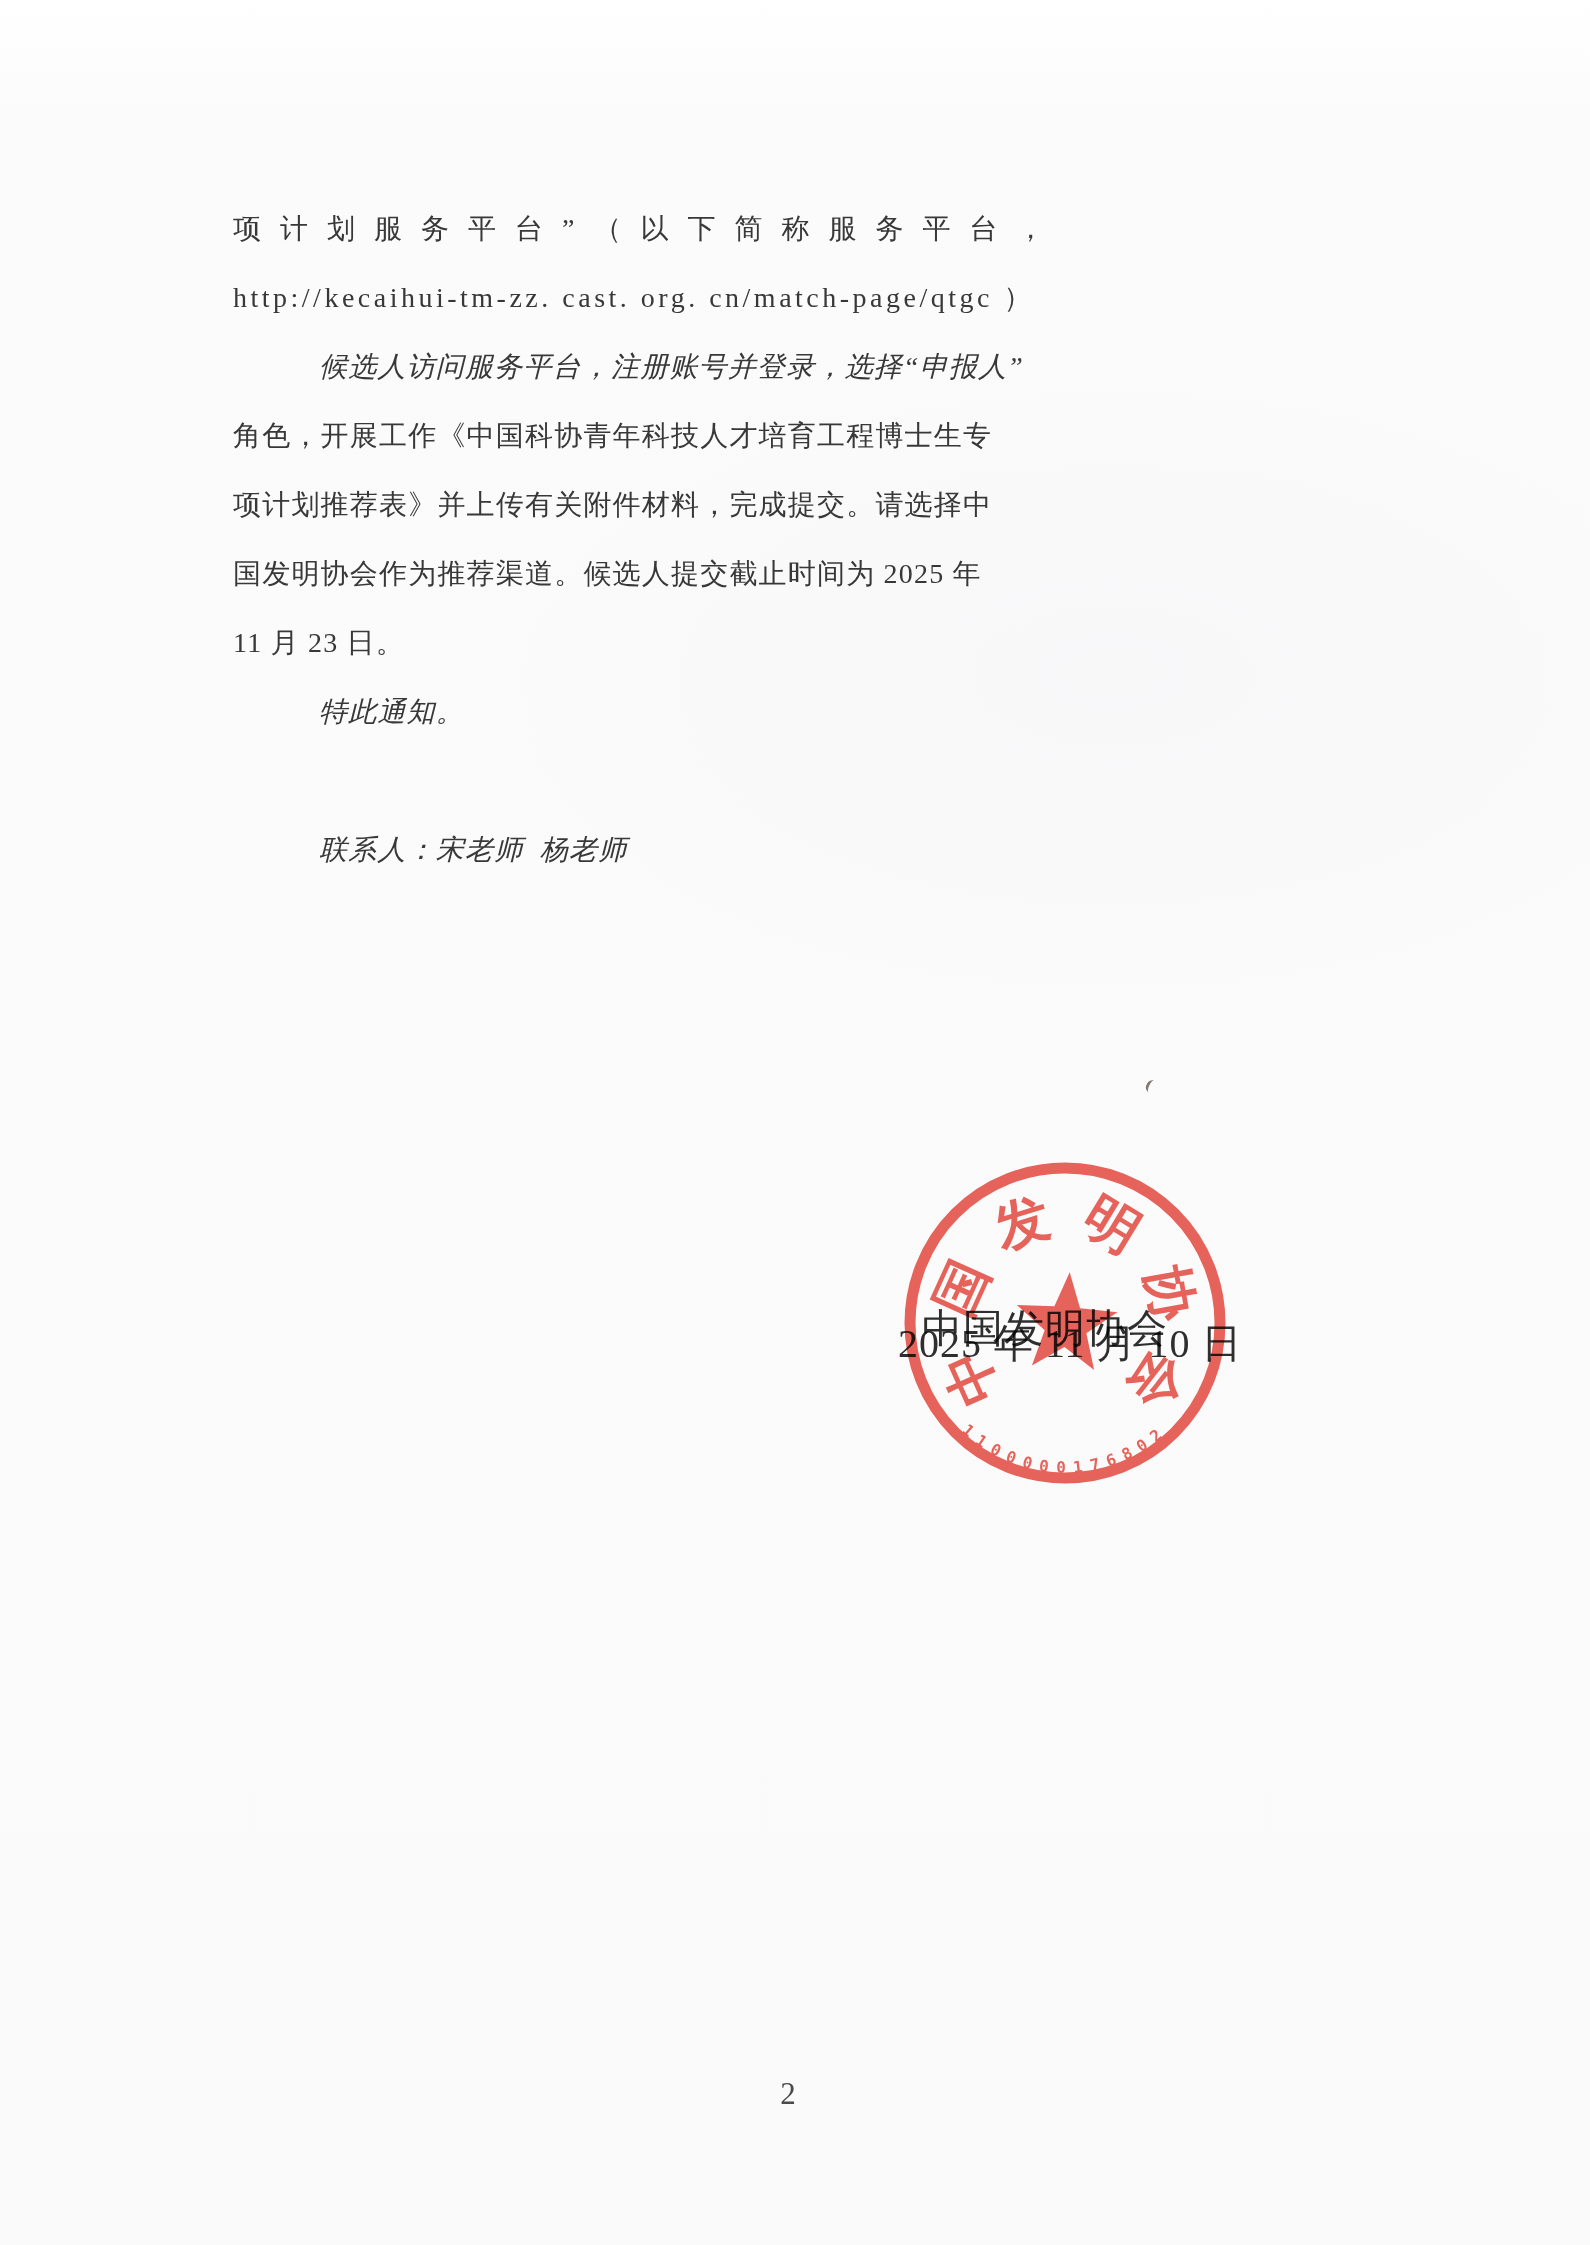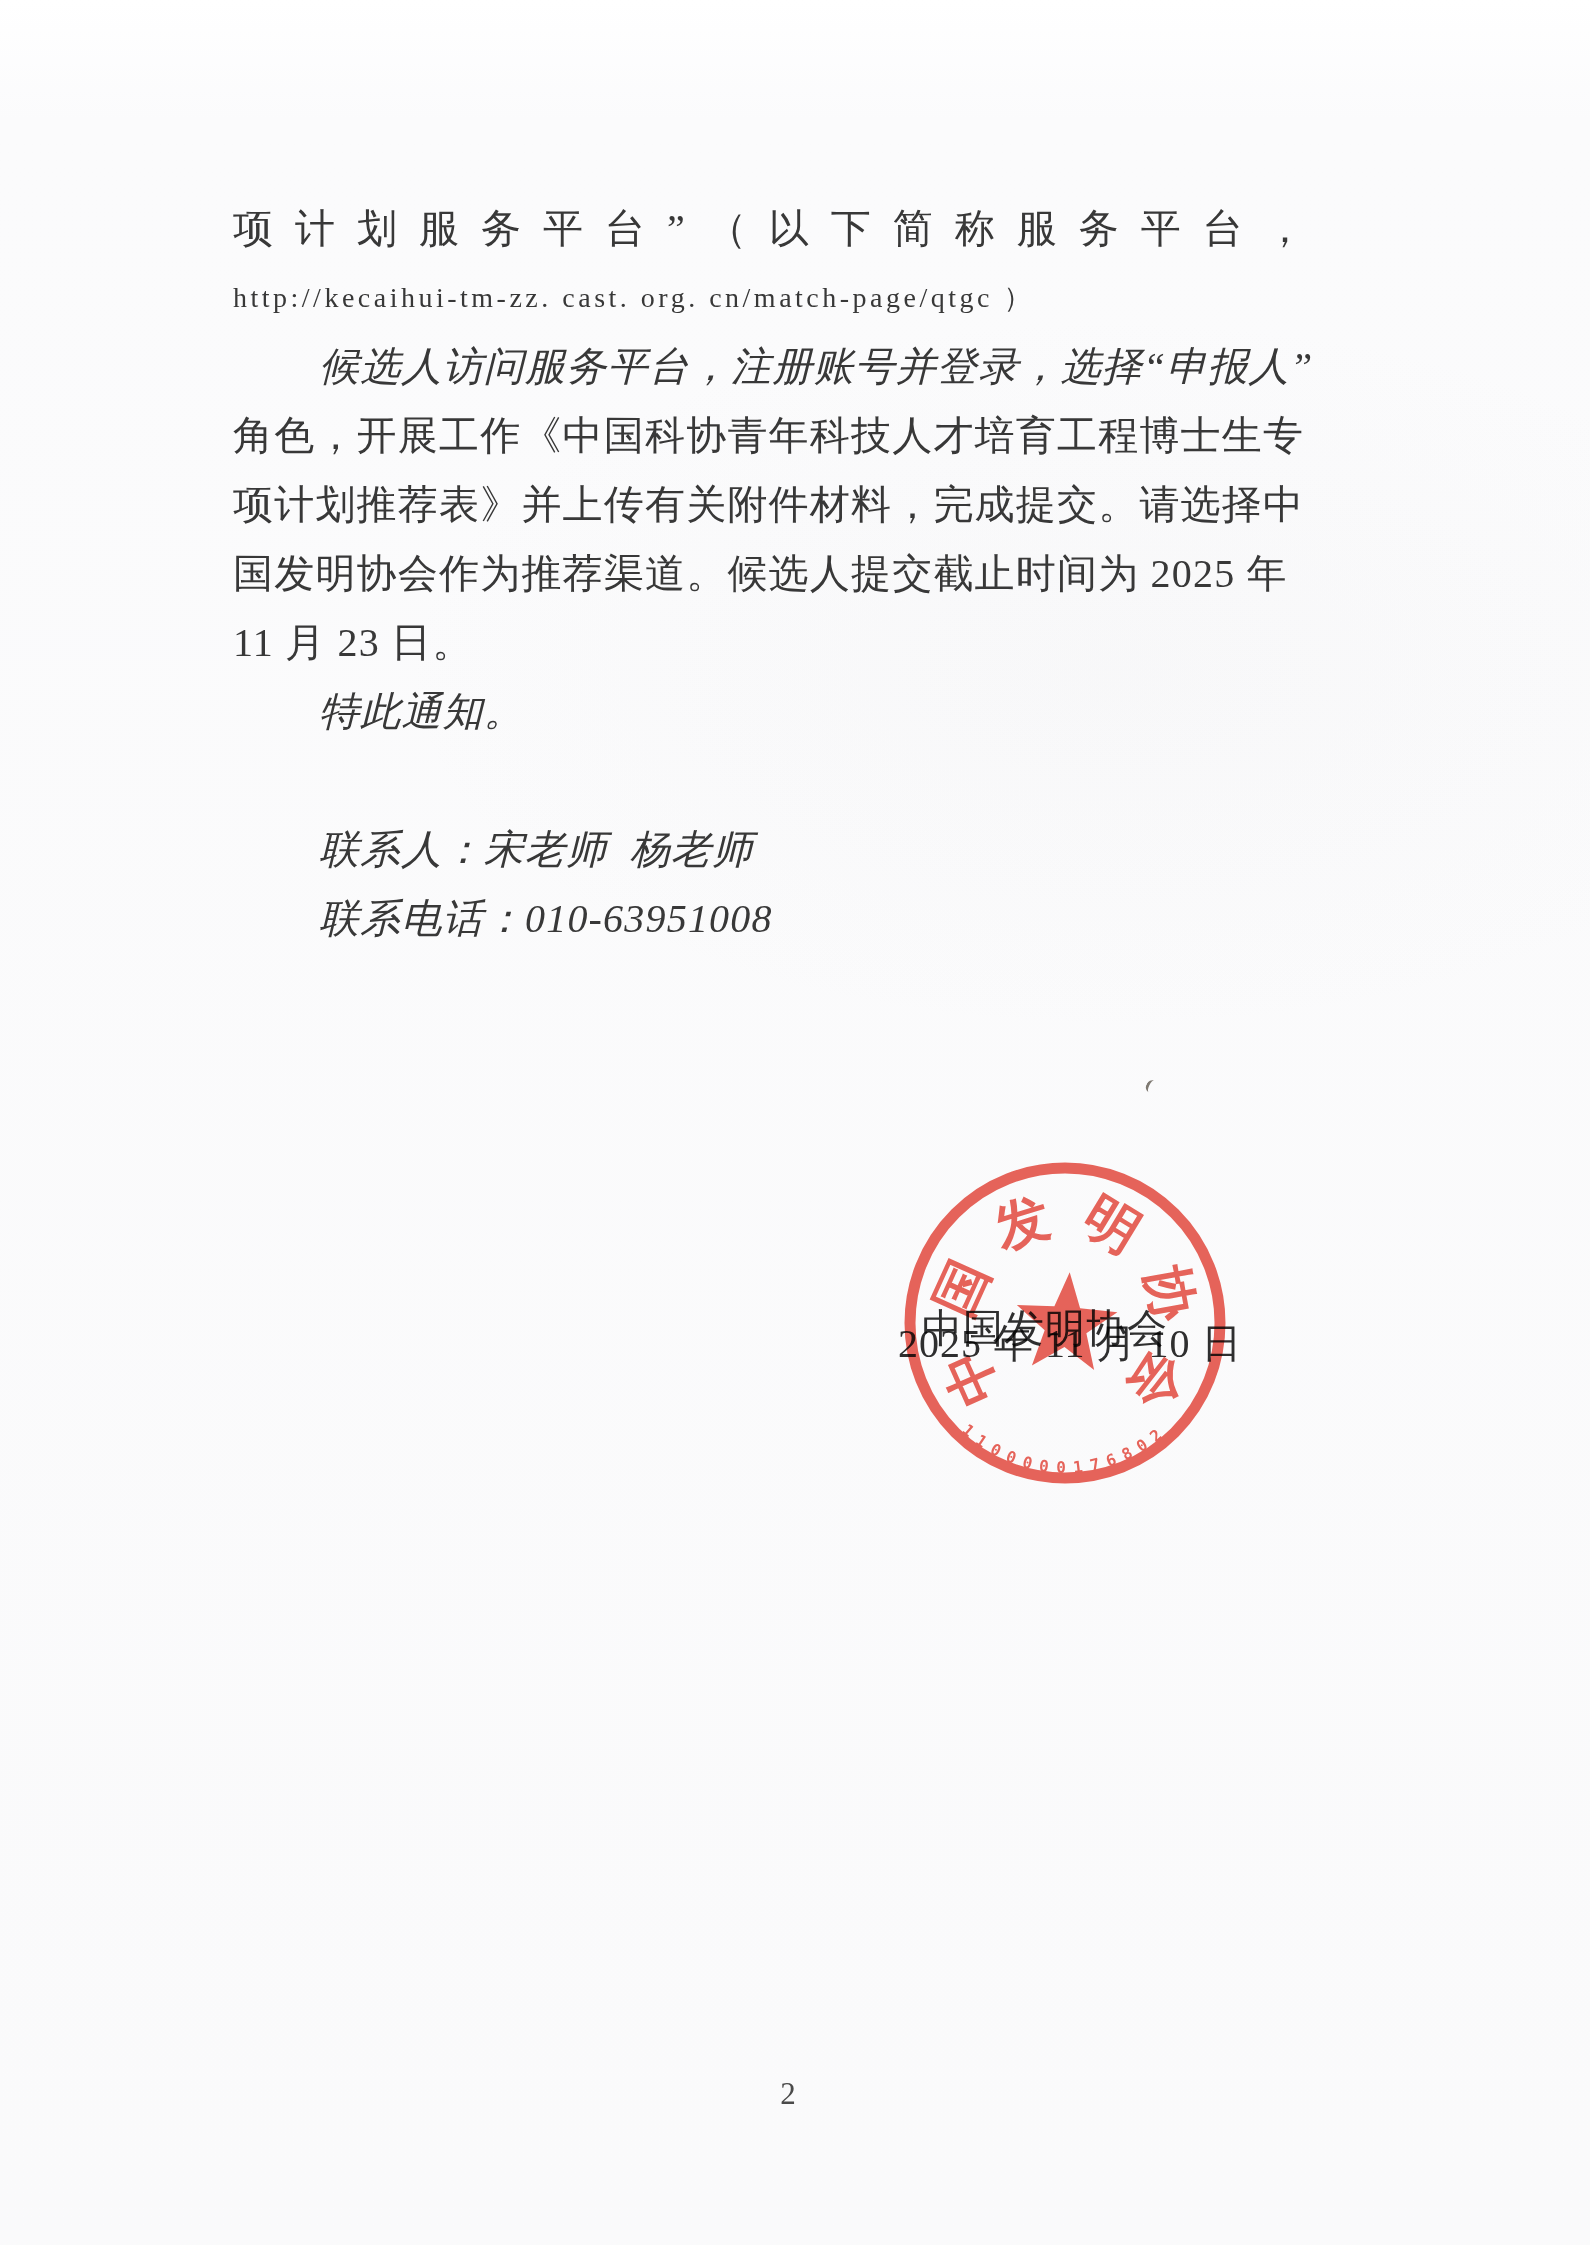--- a/index.html
+++ b/index.html
@@ -14,21 +14,21 @@
     overflow: hidden;
   }
 
   
   .body-block {
     position: absolute;
     left: 233px; top: 194px; width: 1118px;
   }
   .line {
     height: 69px; line-height: 69px;
-    font-size: 40px;
+    font-size: 28px;
     letter-spacing: 1.2px;
     color: #383838;
     white-space: pre;
   }
   .line.spread { letter-spacing: 6px; }
   .line.url { font-size: 28px; letter-spacing: 3.5px; }
   .line.indent { padding-left: 86px; font-style: italic; }
 
   
   .sig-org, .sig-date {
@@ -90,21 +90,20 @@
   <div class="line spread">项 计 划 服 务 平 台 ” （ 以 下 简 称 服 务 平 台 ，</div>
   <div class="line url">http://kecaihui-tm-zz. cast. org. cn/match-page/qtgc ）</div>
   <div class="line indent">候选人访问服务平台，注册账号并登录，选择“申报人”</div>
   <div class="line">角色，开展工作《中国科协青年科技人才培育工程博士生专</div>
   <div class="line">项计划推荐表》并上传有关附件材料，完成提交。请选择中</div>
   <div class="line">国发明协会作为推荐渠道。候选人提交截止时间为 2025 年</div>
   <div class="line">11 月 23 日。</div>
   <div class="line indent">特此通知。</div>
   <div class="line"></div>
   <div class="line indent">联系人：宋老师  杨老师</div>
-  <div class="line indent">联系电话：010-63951008</div>
 </main>
 
 <div class="seal">
   <svg viewBox="0 0 360 360" xmlns="http://www.w3.org/2000/svg">
     <defs>
       <path id="arcTop" d="M 128.4 253.7 A 90 90 0 1 1 231.6 253.7"></path>
       <path id="arcBottom" d="M 57.1 266.1 A 150 150 0 0 0 302.9 266.1"></path>
     </defs>
     <circle cx="180" cy="180" r="155" fill="none" stroke-width="11" stroke="#e34f44"></circle>
     <polygon points="181,129 193.9,164.2 231.4,165.6 201.9,188.8 212.2,224.9 181,204 149.8,224.9 160.1,188.8 130.6,165.6 168.1,164.2" transform="rotate(4 181 182)" fill="#e34f44"></polygon>

